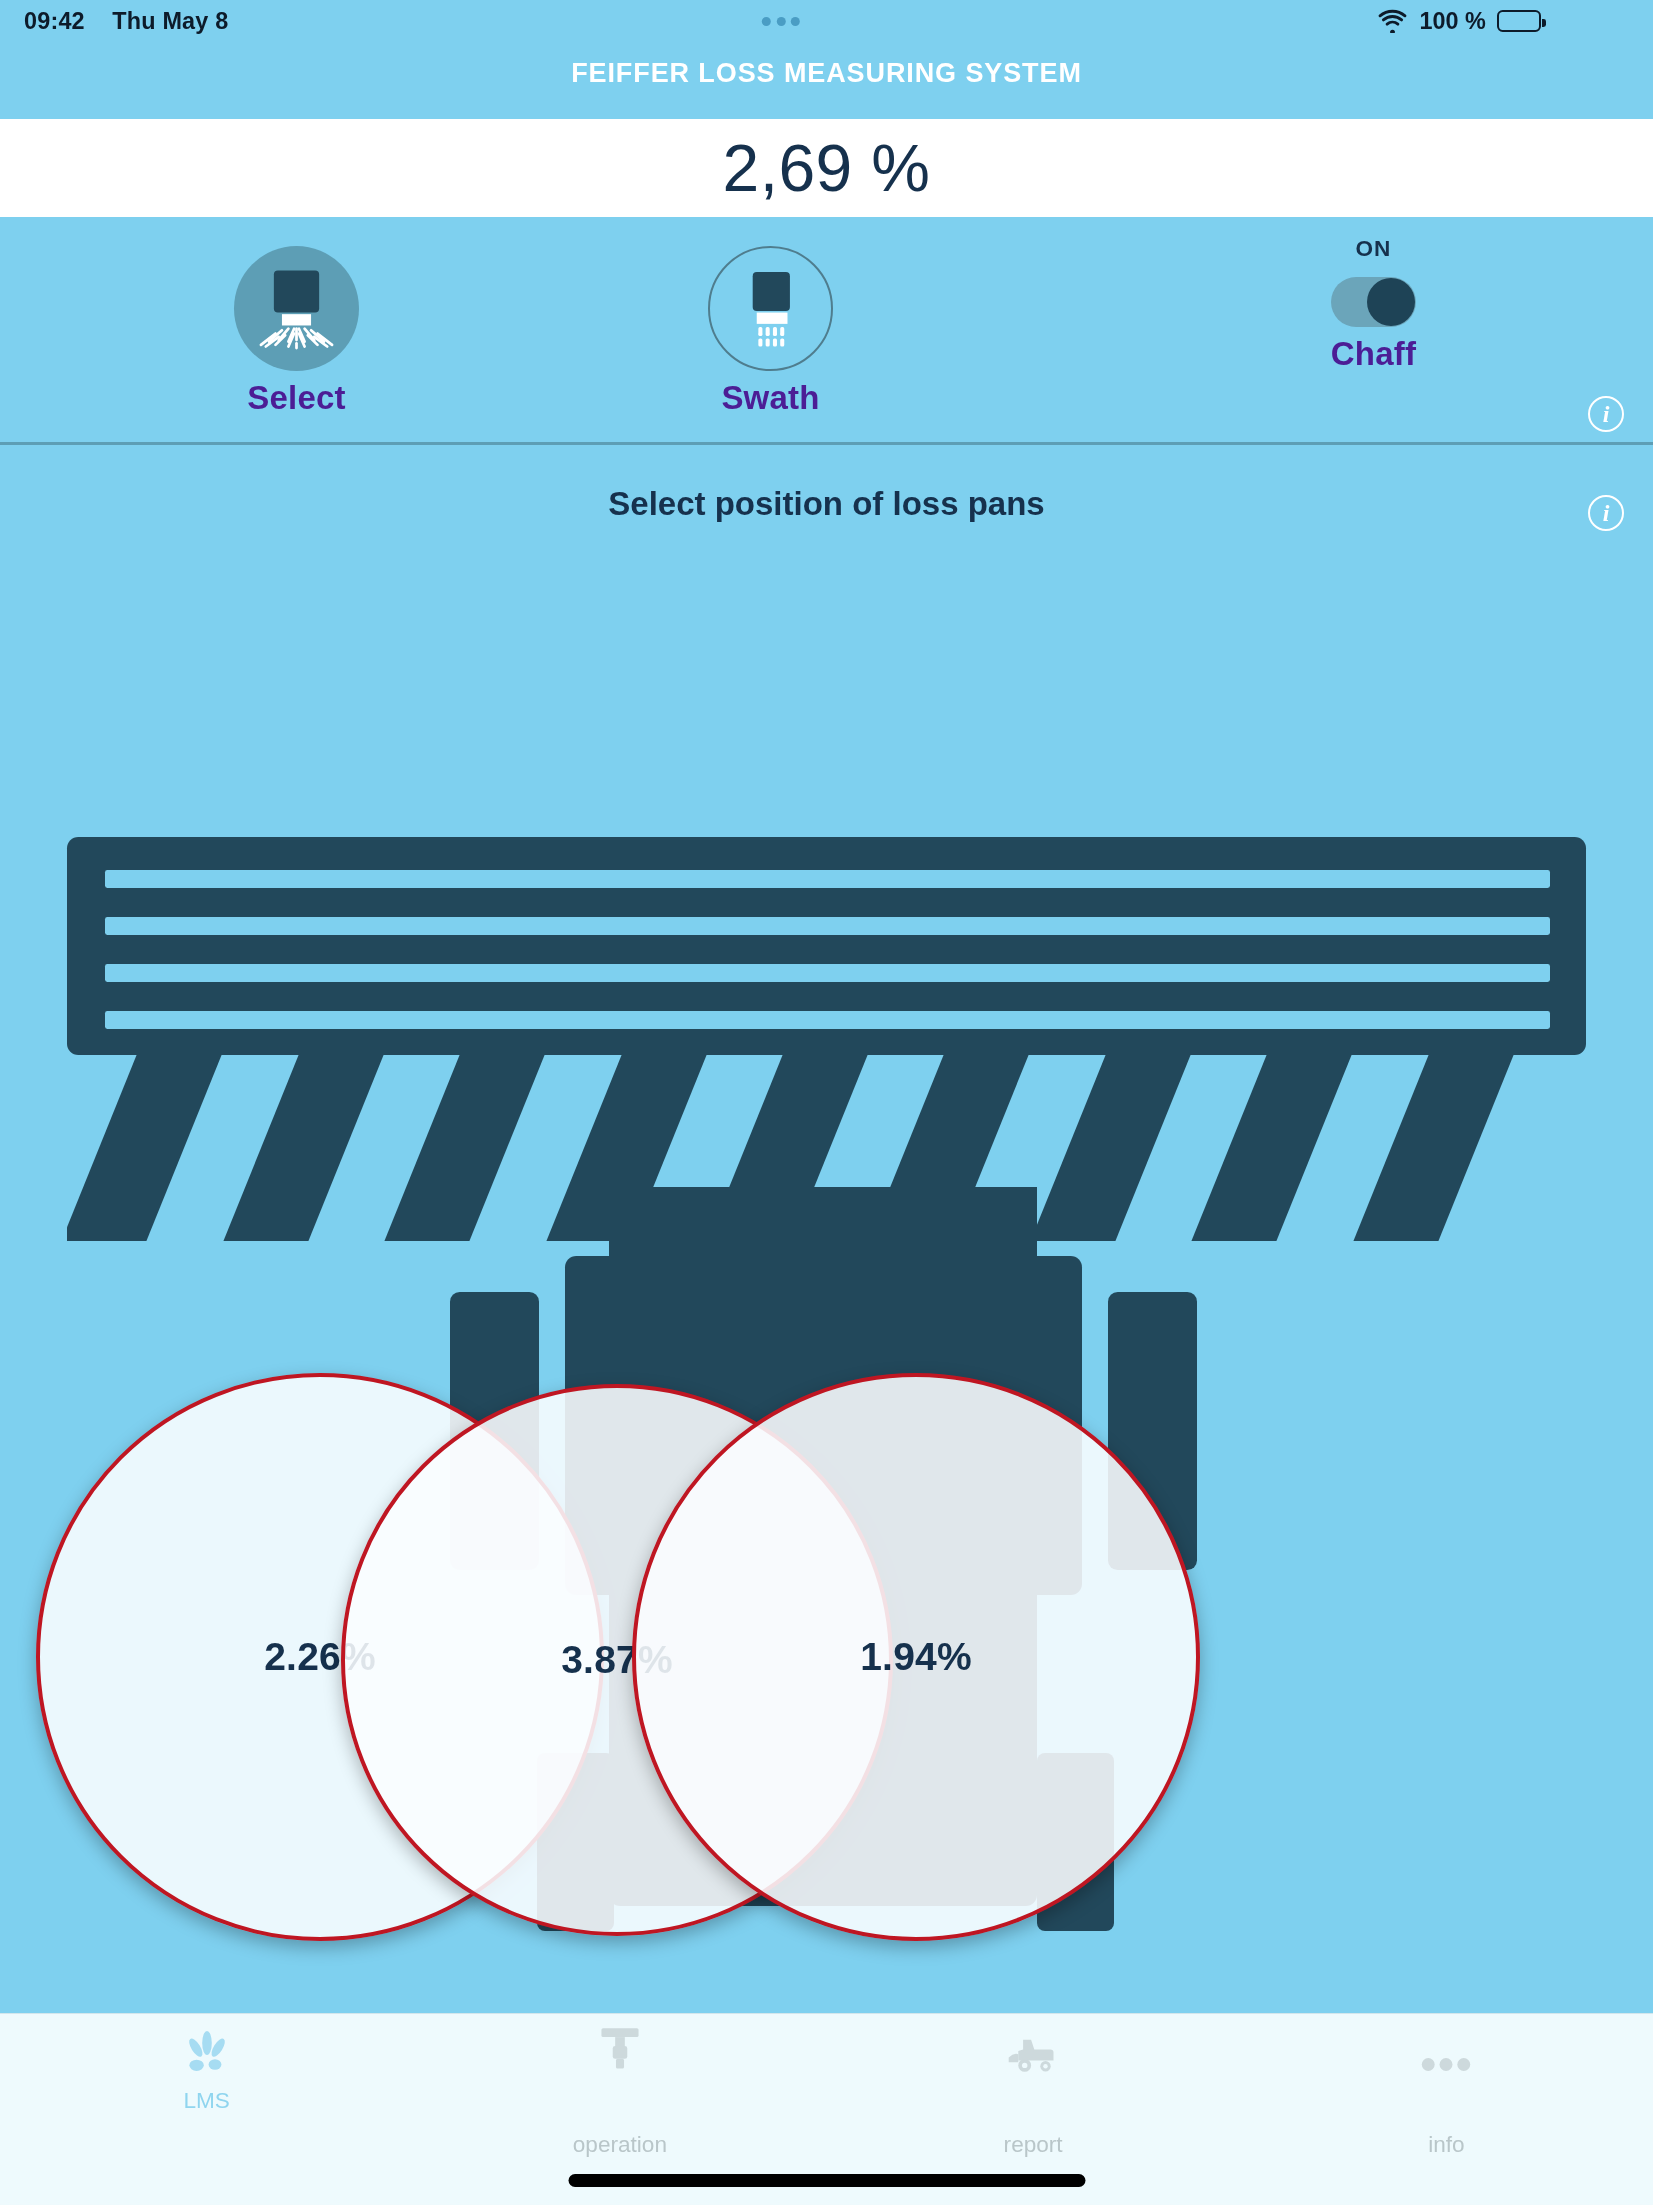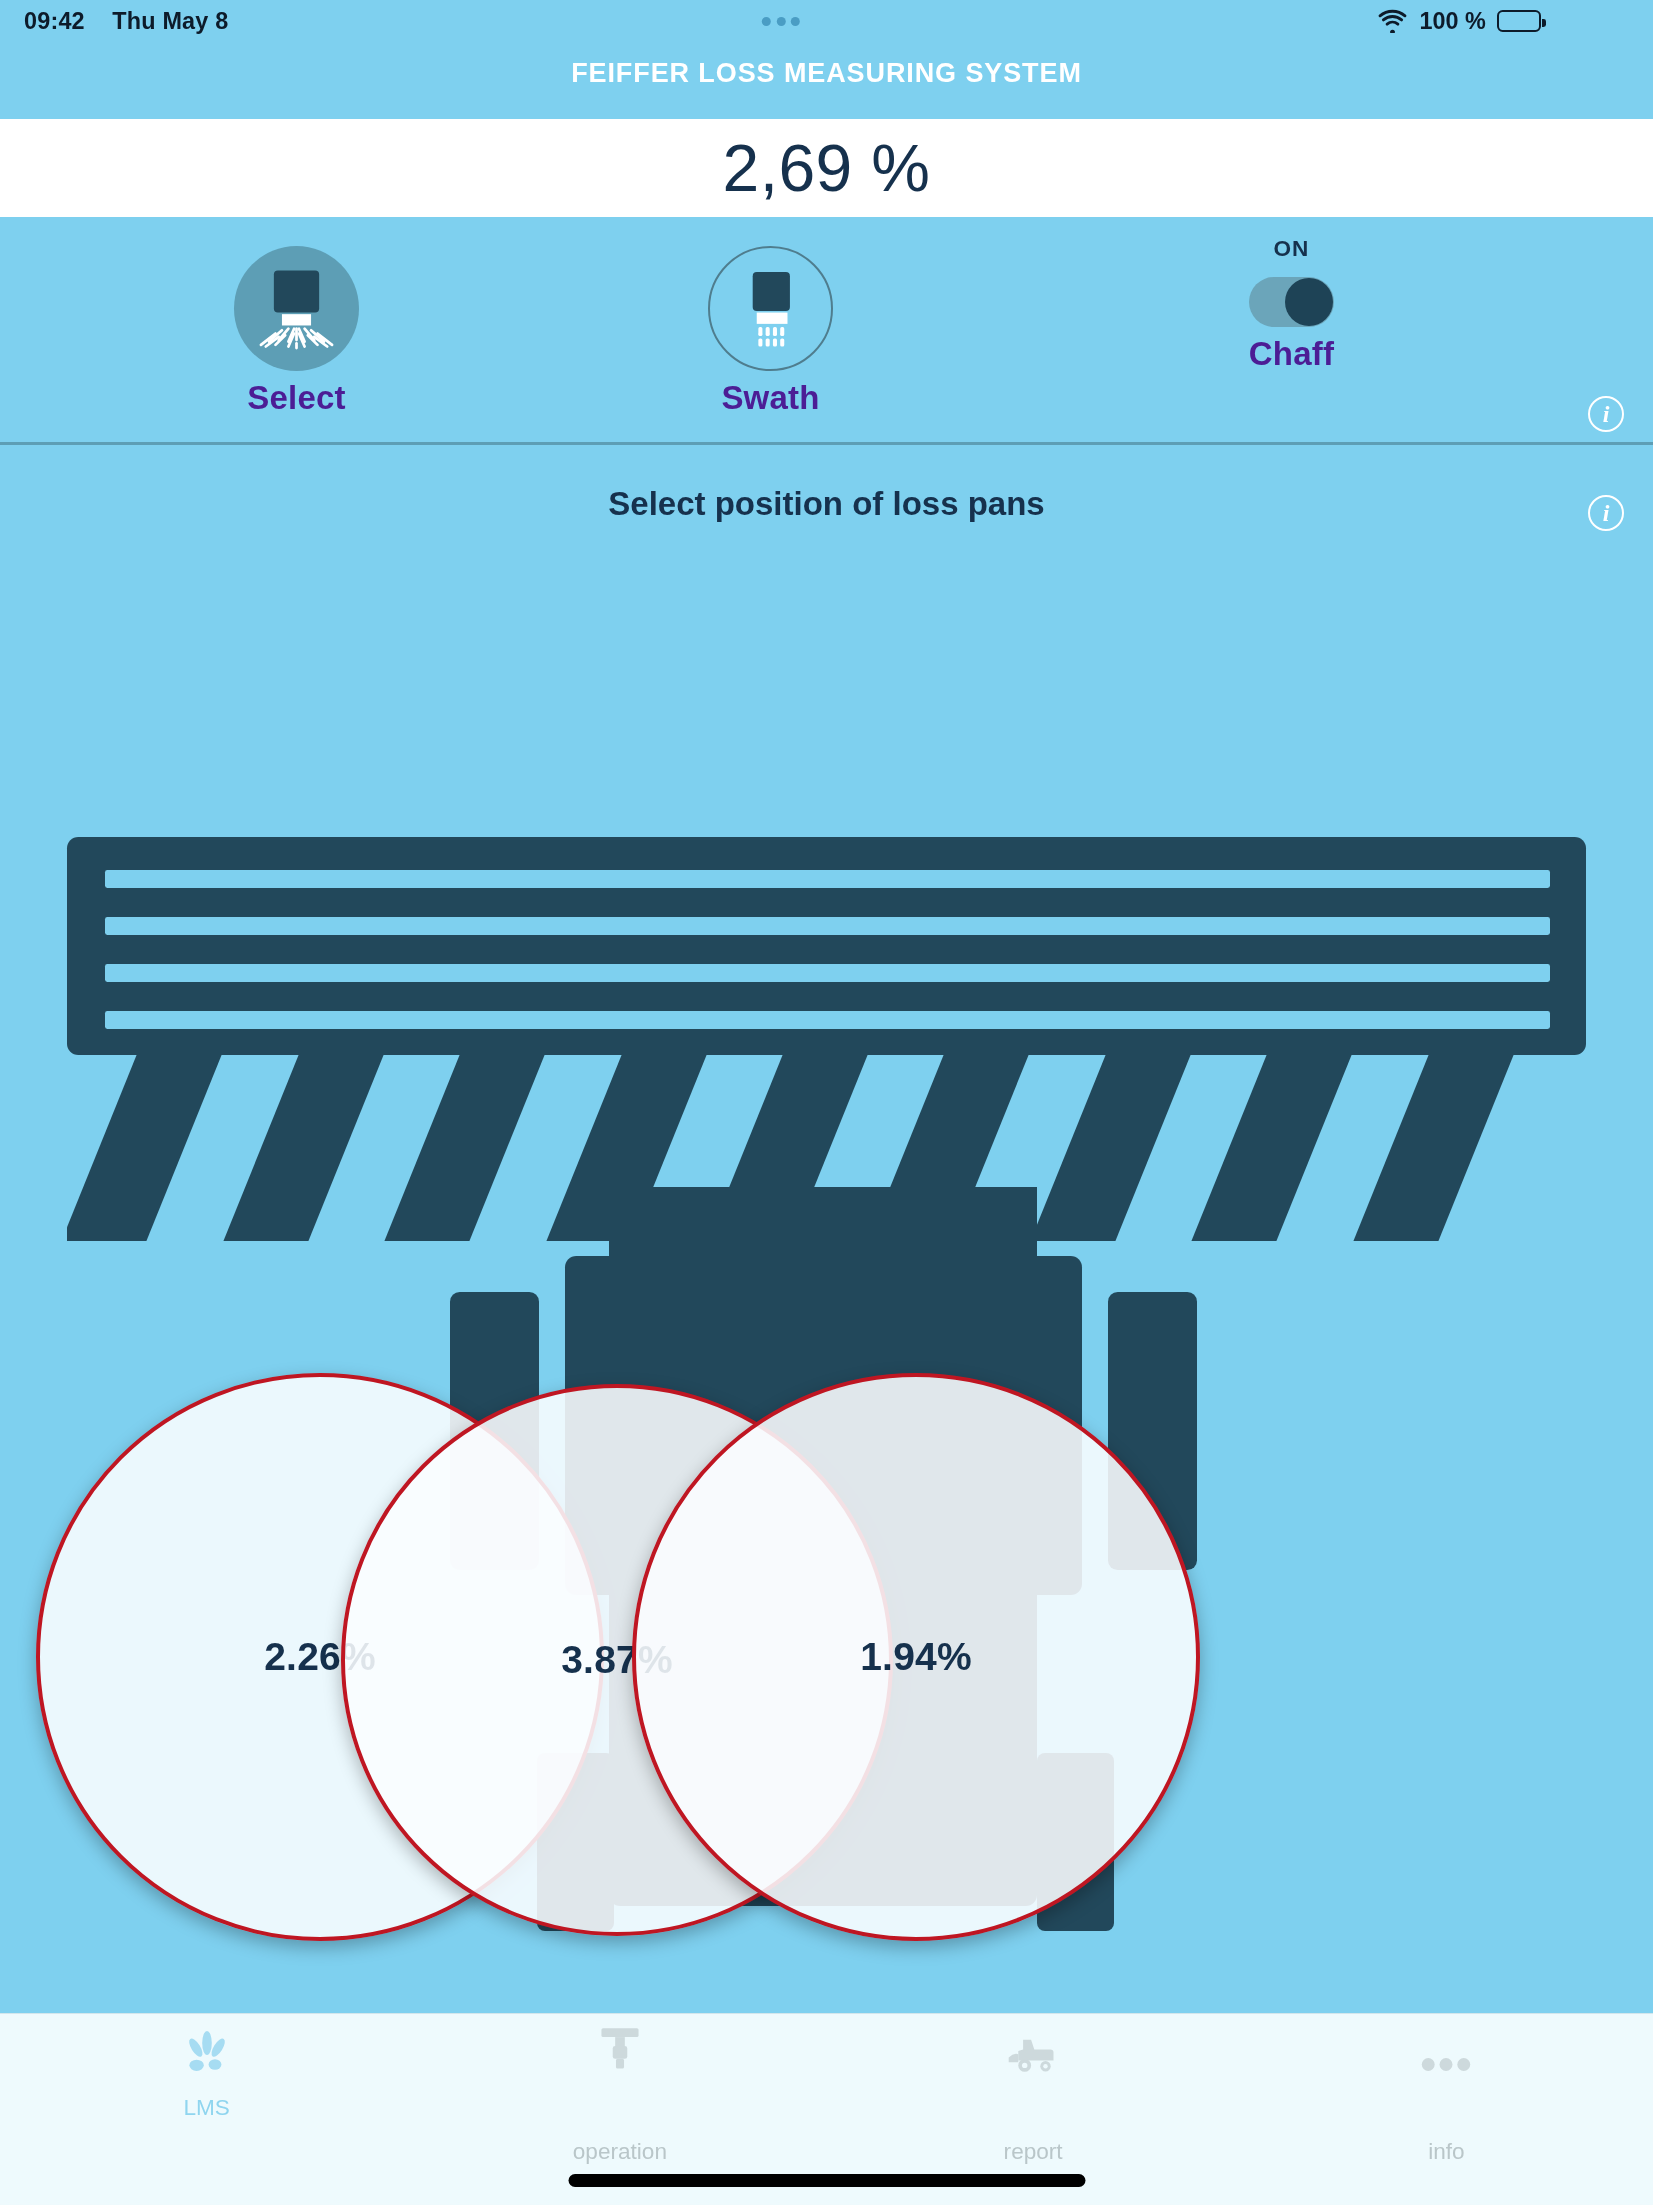--- a/index.html
+++ b/index.html
@@ -131,21 +131,21 @@
   .mode-cell {
     position: absolute;
     top: 0;
     width: 347px; height: 226px;
     display: flex;
     flex-direction: column;
     align-items: center;
   }
   .mode-cell.c1 { left: 123px; }
   .mode-cell.c2 { left: 597px; }
-  .mode-cell.c3 { left: 1118px; }
+  .mode-cell.c3 { left: 1200px; }
 
   .mode-circle {
     position: relative;
     width: 125px; height: 125px;
     border-radius: 50%;
     margin-top: 28px;
     display: flex;
     align-items: center;
     justify-content: center;
   }
@@ -358,21 +358,21 @@
     position: absolute;
     left: 0; top: 11.3px;
     width: 1653px;
     display: flex;
   }
   .tab {
     flex: 1;
     display: flex;
     flex-direction: column;
     align-items: center;
-    gap: 20px;
+    gap: 13px;
   }
   .tab-ico { height: 50px; display: flex; align-items: flex-end; justify-content: center; }
   .tab-lbl { font-size: 22.6px; }
   .tab.active .tab-lbl { color: #8fd5ef; }
   .tab:not(.active) .tab-lbl { color: #b9c6c9; margin-top: 44px; }
 
   .home-ind {
     position: absolute;
     left: 50%;
     transform: translateX(-50%);

